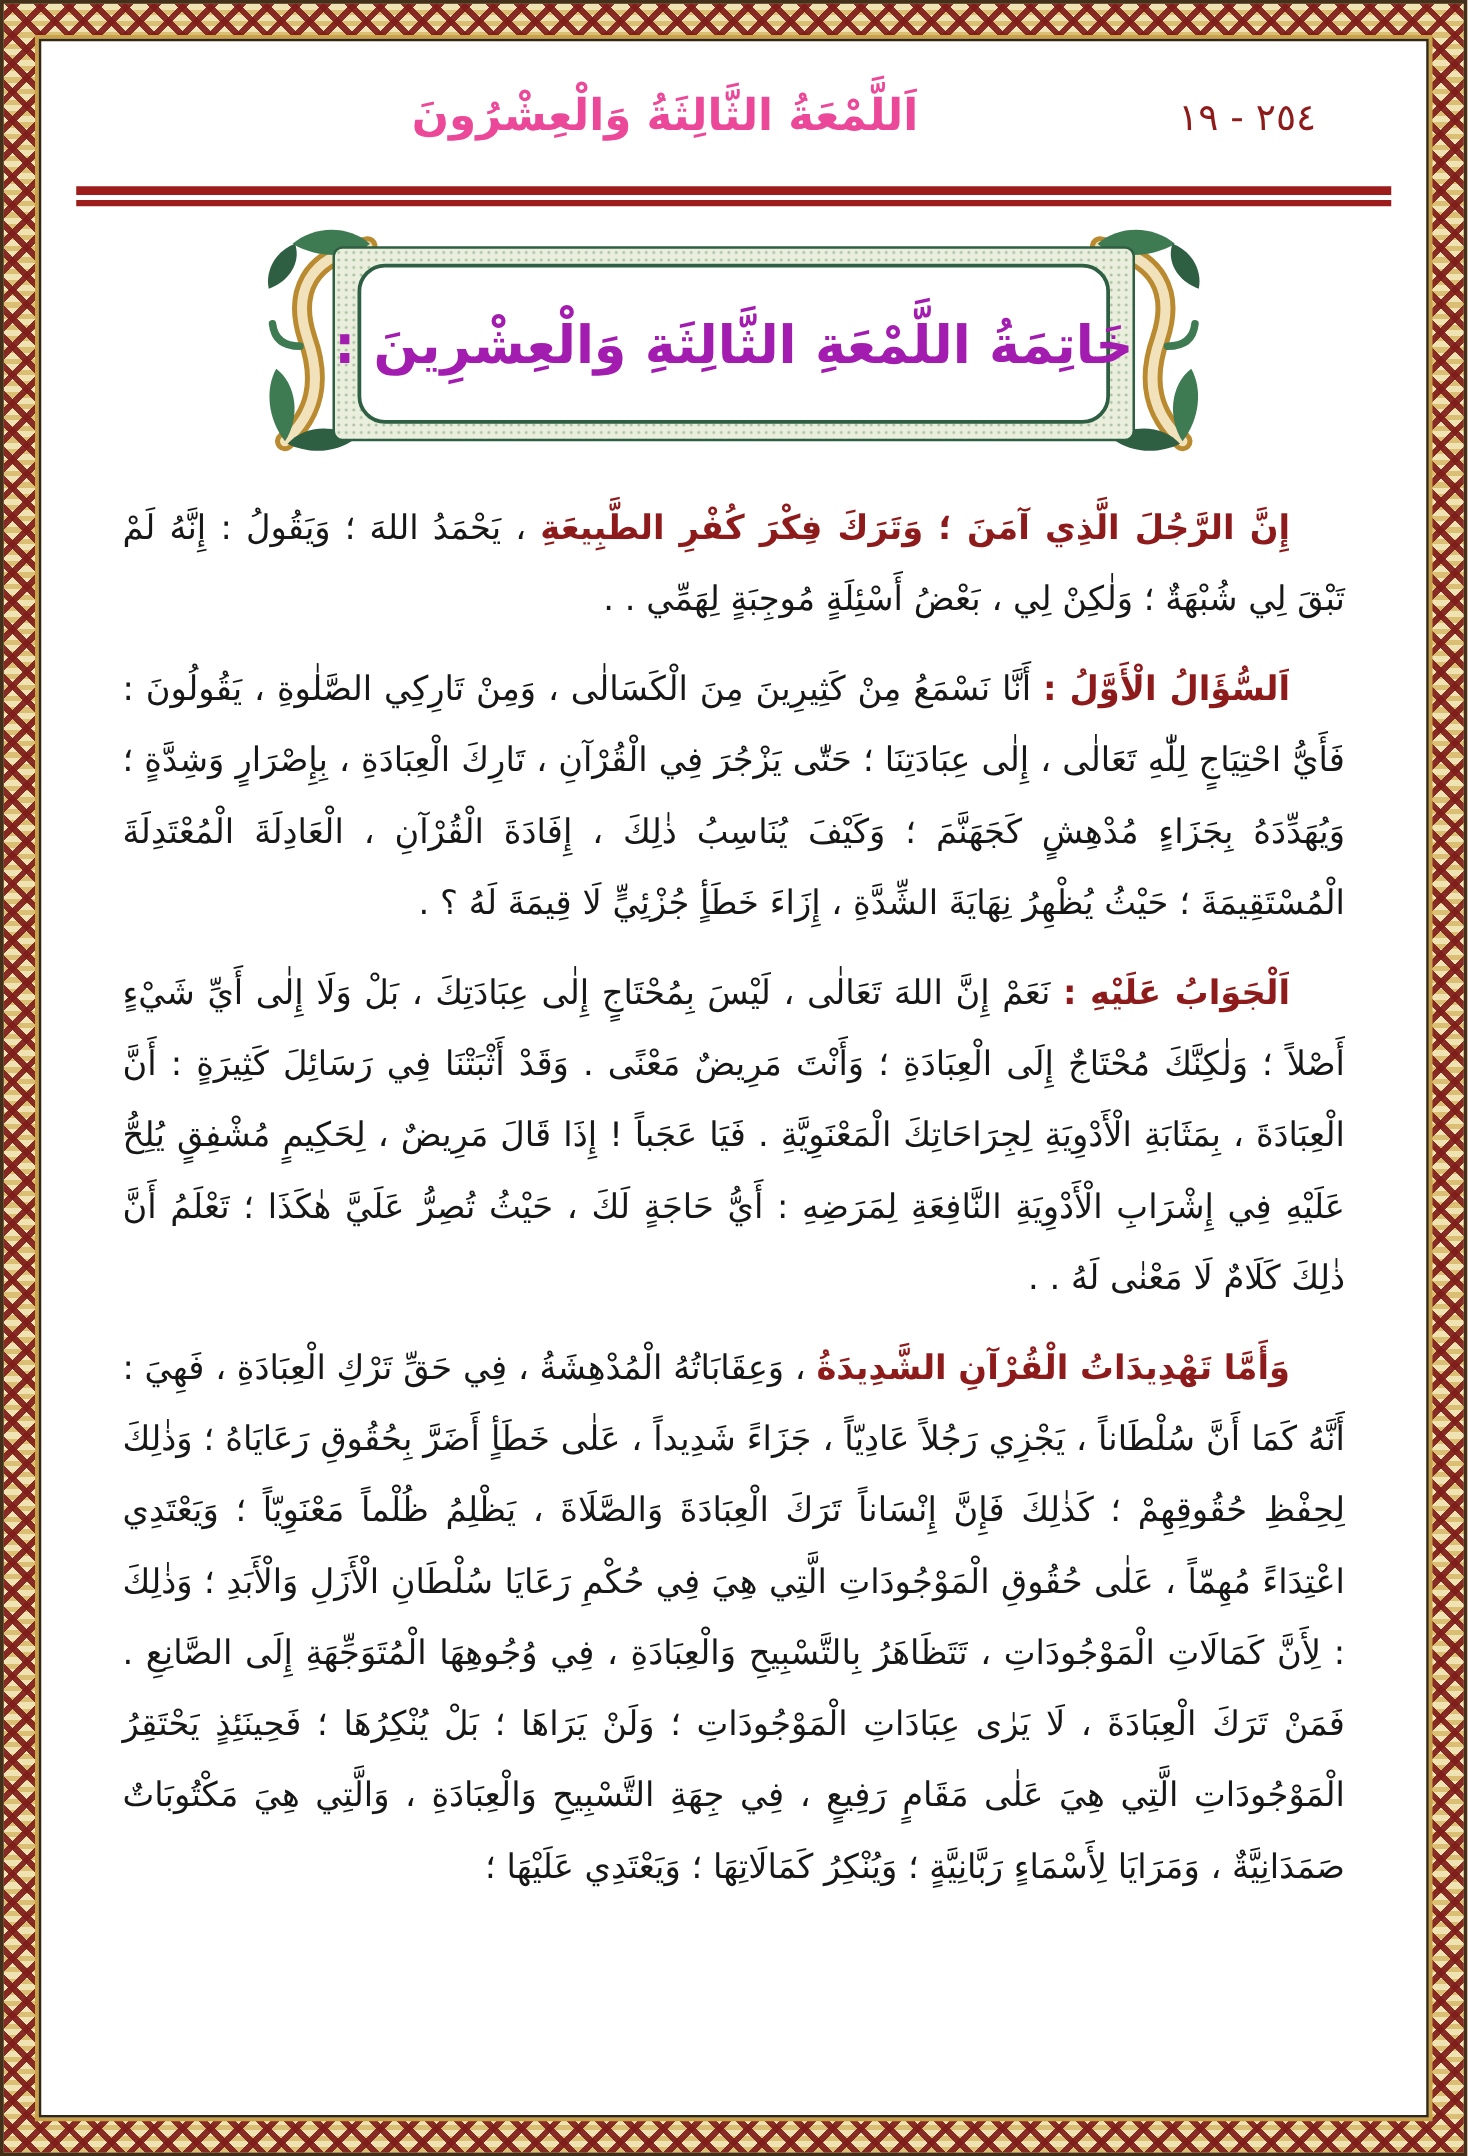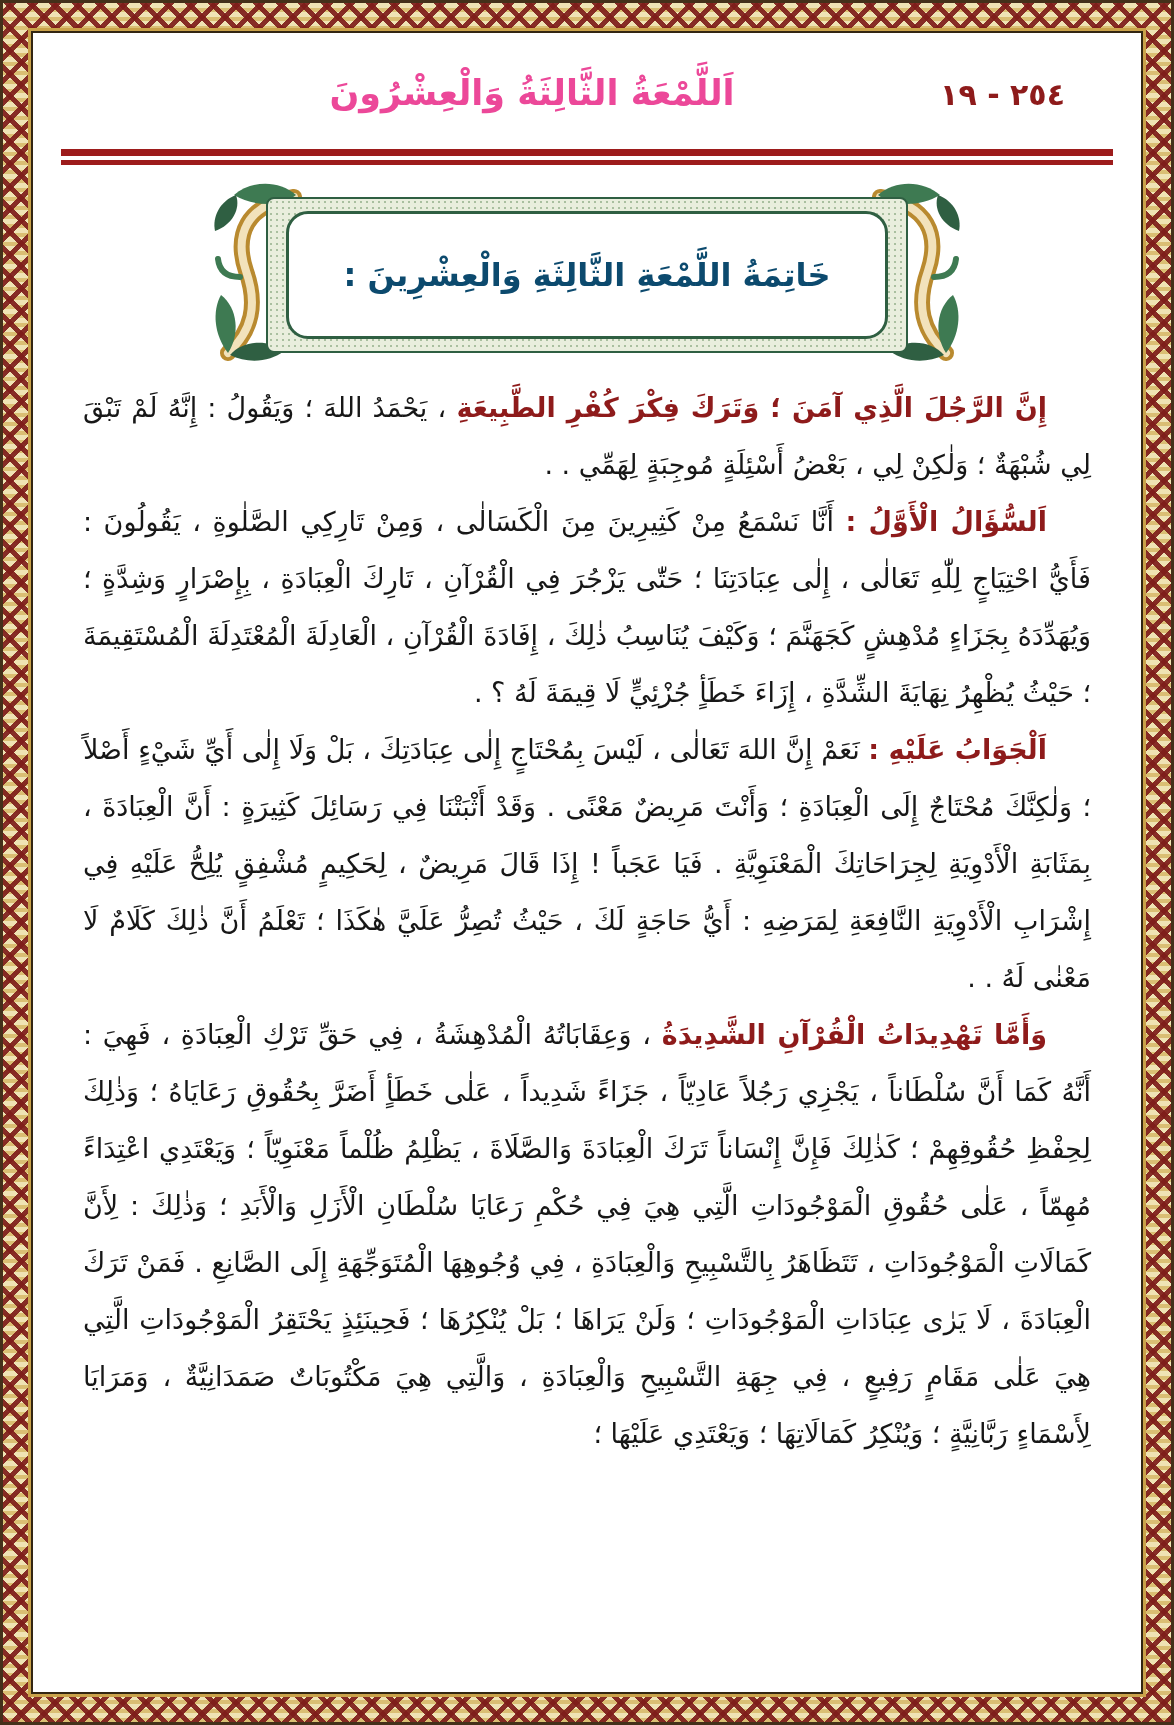--- a/index.html
+++ b/index.html
@@ -20,22 +20,22 @@
   }
   
   .page{
     position:absolute;inset:31px;
     background:#ffffff;
     border:2px solid #332612;
     box-shadow:0 0 0 3px #caa24a;
   }
   .header{position:relative;height:108px;}
   .page-number{
-    position:absolute;top:44px;right:76px;
-    color:#8e1b1b;font-size:30px;font-weight:bold;direction:rtl;
+    position:absolute;top:44px;right:88px;
+    color:#8e1b1b;font-size:30px;font-weight:normal;direction:rtl;
     letter-spacing:2px;
   }
   .header-title{
     position:absolute;top:40px;left:0;right:110px;
     text-align:center;color:#ec4899;font-size:35px;font-weight:bold;direction:rtl;
   }
   .rule{
     margin:8px 28px 0 28px;height:4px;
     border-top:7px solid #9d1c1c;
     border-bottom:5px solid #9d1c1c;
@@ -47,34 +47,34 @@
     background-color:#e9eedd;
     background-image:radial-gradient(#a9bf9f 1px, rgba(0,0,0,0) 1.3px);
     background-size:6px 6px;
     border:2px solid #2f5f42;border-radius:8px;
   }
   .cart-inner{
     position:absolute;inset:12px 18px;
     background:#ffffff;border:3px solid #2f5f42;border-radius:22px;
     display:flex;align-items:center;justify-content:center;
   }
-  .cart-title{color:#0c4a6e;font-size:32px;font-weight:bold;direction:rtl;white-space:nowrap;}
+  .cart-title{color:#a21caf;font-size:42px;font-weight:bold;direction:rtl;white-space:nowrap;}
   .flourish{position:absolute;top:-6px;height:184px;width:112px;}
   .flourish.left{left:-10px;}
   .flourish.right{right:-10px;transform:scaleX(-1);}
   
   .content{
     padding:18px 50px 0 50px;
     direction:rtl;
     text-align:justify;
     color:#171717;
     font-size:27px;
     line-height:57px;
   }
-  .content p{margin:0;text-indent:44px;}
+  .content p{margin:15px;text-indent:44px;}
   .lead{color:#8e1b1b;font-weight:bold;}
 </style>
 </head>
 <body>
 
 <div class="frame"></div>
 
 <div class="page">
 
   <div class="header">

